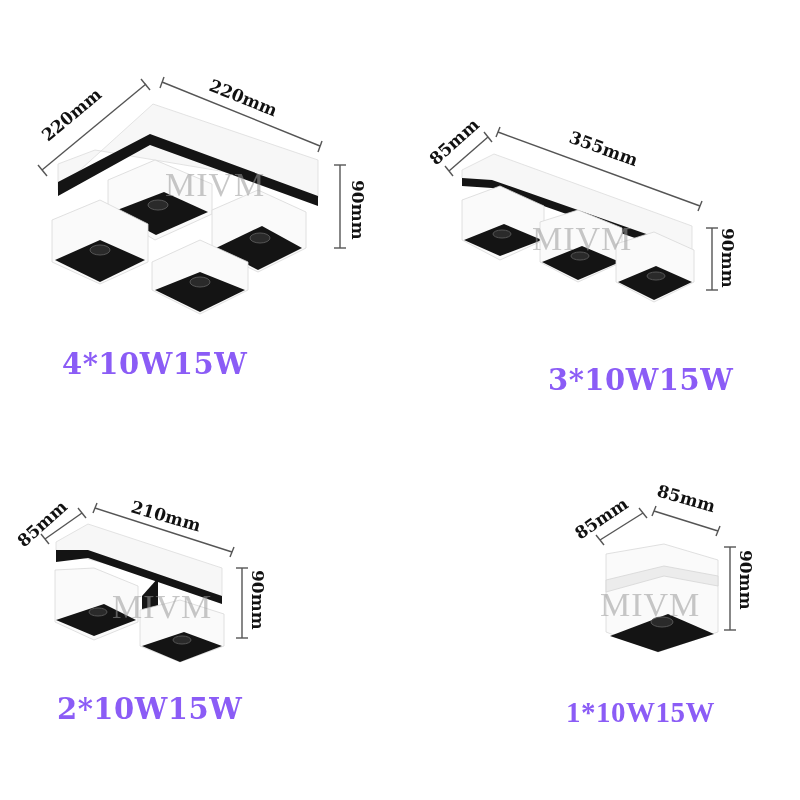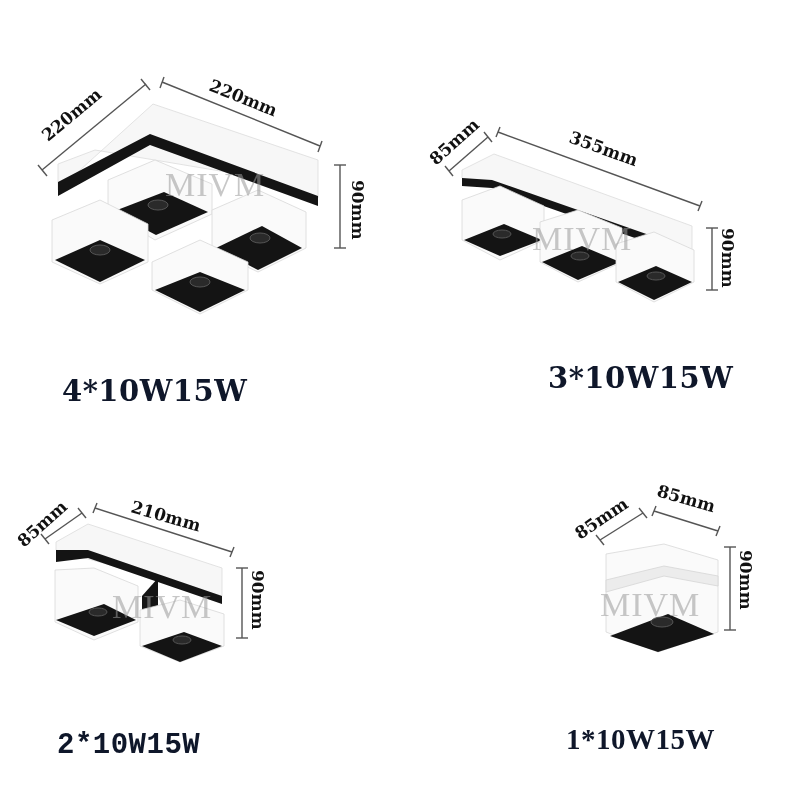--- a/index.html
+++ b/index.html
@@ -2,21 +2,21 @@
 <html><head>
 <meta charset="utf-8">
 <style>
   html,body{margin:0;padding:0;background:#ffffff;}
   body{width:800px;height:800px;position:relative;overflow:hidden;font-family:"DejaVu Serif","Liberation Serif",serif;}
   .panel{position:absolute;}
   .panel svg{position:absolute;left:0;top:0;overflow:visible;}
   .dim{font-family:"DejaVu Serif","Liberation Serif",serif;font-weight:bold;font-size:17px;fill:#111;}
   .dimline{stroke:#555;stroke-width:1.4;fill:none;}
   .wm{font-family:"Liberation Serif","DejaVu Serif",serif;font-size:34px;fill:#9a9a9a;opacity:.55;letter-spacing:1px;}
-  .label{position:absolute;font-family:"DejaVu Serif","Liberation Serif",serif;font-weight:bold;font-size:29px;color:#0f172a;white-space:nowrap;letter-spacing:0.5px;margin-top:27px;}
+  .label{position:absolute;font-family:"DejaVu Serif","Liberation Serif",serif;font-weight:bold;font-size:29px;color:#8b5cf6;white-space:nowrap;letter-spacing:0.5px;}
   .white-top{fill:#f7f7f7;stroke:#dcdcdc;stroke-width:.8;}
   .white-side{fill:#ececec;stroke:#d6d6d6;stroke-width:.8;}
   .white-front{fill:#fafafa;stroke:#d8d8d8;stroke-width:.8;}
   .black{fill:#141414;}
   .lens{fill:#2a2a2a;stroke:#555;stroke-width:1;}
 </style>
 </head>
 <body>
 
 <div class="panel" style="left:0;top:0;width:400px;height:400px;">
@@ -106,21 +106,21 @@
       <polygon class="black" points="142,262 178,280 220,262 182,246"></polygon>
       <ellipse class="lens" cx="180" cy="256" rx="9" ry="4"></ellipse>
     </g>
     <g>
       <polygon class="white-front" points="216,244 216,282 254,302 294,282 294,250 254,232"></polygon>
       <polygon class="black" points="218,282 254,300 292,282 256,266"></polygon>
       <ellipse class="lens" cx="256" cy="276" rx="9" ry="4"></ellipse>
     </g>
     <text class="wm" x="132" y="250">MIVM</text>
   </svg>
-  <div class="label" style="left:148px;top:334px;">3*10W15W</div>
+  <div class="label" style="left:148px;top:363px;">3*10W15W</div>
 </div>
 
 <div class="panel" style="left:0;top:400px;width:400px;height:400px;">
   <svg width="400" height="400">
     <g>
       <line class="dimline" x1="45" y1="139" x2="82" y2="113"></line>
       <line class="dimline" x1="41" y1="134" x2="49" y2="144"></line>
       <line class="dimline" x1="78" y1="108" x2="86" y2="118"></line>
       <text class="dim" transform="translate(24,148) rotate(-42)">85mm</text>
     </g>
@@ -144,21 +144,21 @@
       <polygon class="black" points="56,220 94,236 136,220 104,204"></polygon>
       <ellipse class="lens" cx="98" cy="212" rx="9" ry="4"></ellipse>
     </g>
     <g>
       <polygon class="white-front" points="140,210 140,246 180,262 224,246 224,214 180,200"></polygon>
       <polygon class="black" points="142,246 180,262 222,246 184,232"></polygon>
       <ellipse class="lens" cx="182" cy="240" rx="9" ry="4"></ellipse>
     </g>
     <text class="wm" x="112" y="218">MIVM</text>
   </svg>
-  <div class="label" style="left:57px;top:302px;font-family:Liberation Mono, monospace;">2*10W15W</div>
+  <div class="label" style="left:57px;top:292px;">2*10W15W</div>
 </div>
 
 <div class="panel" style="left:400px;top:400px;width:400px;height:400px;">
   <svg width="400" height="400">
     <g>
       <line class="dimline" x1="200" y1="140" x2="243" y2="113"></line>
       <line class="dimline" x1="196" y1="135" x2="204" y2="145"></line>
       <line class="dimline" x1="239" y1="108" x2="247" y2="118"></line>
       <text class="dim" transform="translate(180,140) rotate(-34)">85mm</text>
     </g>

